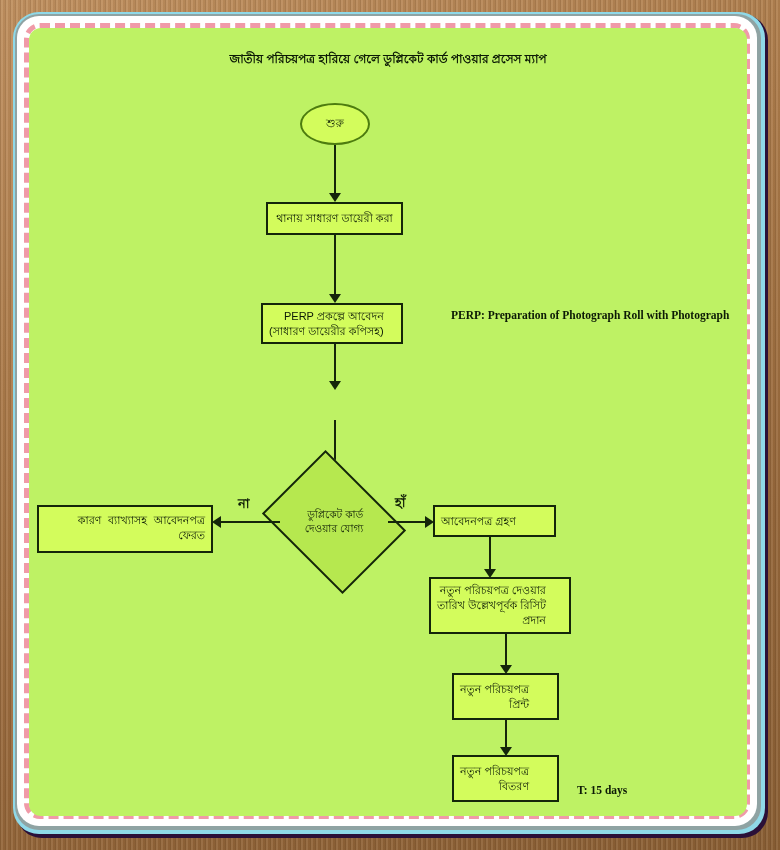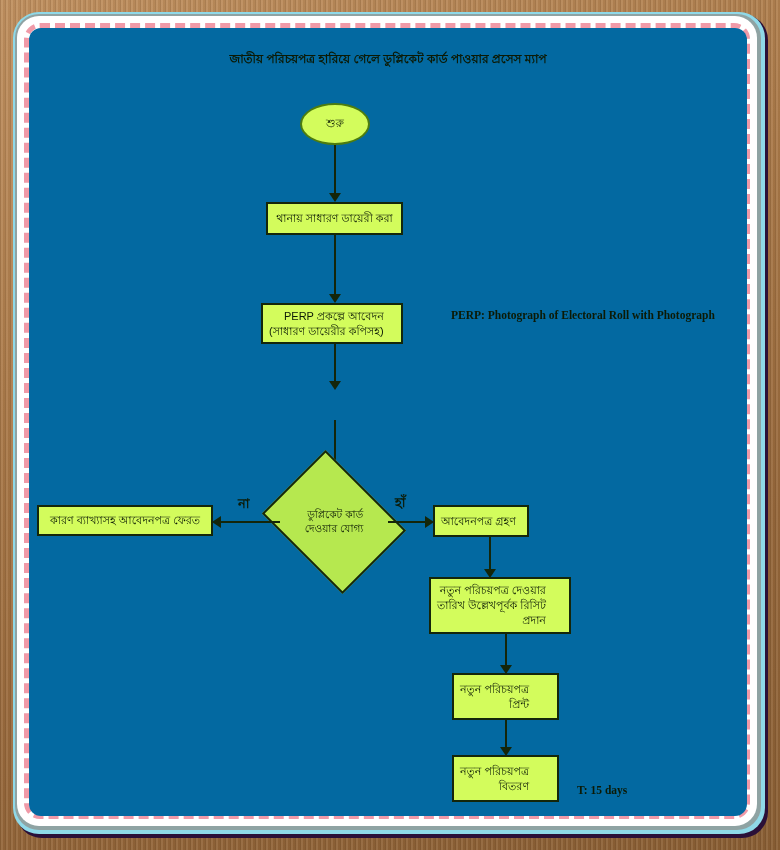--- a/index.html
+++ b/index.html
@@ -39,21 +39,21 @@
   #frame-dashed{
     position:absolute;left:24px;top:23px;width:726px;height:796px;
     box-sizing:border-box;
     border:5px dashed #f09aa8;border-radius:16px;
     background:transparent;
   }
 
   
   #canvas{
     position:absolute;left:29px;top:28px;width:718px;height:788px;
-    background:#0369a1;border-radius:12px;overflow:hidden;
+    background:#bef264;border-radius:12px;overflow:hidden;
   }
 
   
   .node{
     position:absolute;box-sizing:border-box;
     border:2px solid #14260a;background:#d3fc5c;
     color:#0c1a05;
     display:flex;align-items:center;
     font-size:11px;line-height:1.35;
     padding:3px 6px;
@@ -162,29 +162,29 @@
   <div class="diamond-wrap" style="left:248px;top:449px;width:114px;height:90px;">
     <div class="diamond-shape"></div>
     <div class="diamond-label">ডুপ্লিকেট কার্ড
 দেওয়ার যোগ্য</div>
   </div>
 
   <div class="hline" style="left:191px;top:493px;width:60px;"></div>
   <div class="arrow-left" style="left:183px;top:488px;"></div>
   <div class="edge-label" style="left:209px;top:466px;">না</div>
 
-  <div class="node center" style="left:8px;top:477px;width:176px;height:31px;">
+  <div class="node center" style="left:8px;top:477px;width:176px;height:48px;font-family:Liberation Mono, monospace;">
     <span>কারণ ব্যাখ্যাসহ আবেদনপত্র ফেরত</span>
   </div>
 
   <div class="hline" style="left:359px;top:493px;width:43px;"></div>
   <div class="arrow-right" style="left:396px;top:488px;"></div>
   <div class="edge-label" style="left:366px;top:465px;">হাঁ</div>
 
-  <div class="node left" style="left:404px;top:477px;width:96px;height:32px;">
+  <div class="node left" style="left:404px;top:477px;width:123px;height:32px;">
     <span>আবেদনপত্র গ্রহণ</span>
   </div>
   <div class="vline" style="left:460px;top:509px;height:38px;"></div>
   <div class="arrow-down" style="left:455px;top:541px;"></div>
 
   <div class="node left" style="left:400px;top:549px;width:142px;height:57px;">
     <span>নতুন পরিচয়পত্র দেওয়ার
 তারিখ উল্লেখপূর্বক রিসিট
 প্রদান</span>
   </div>
@@ -196,16 +196,16 @@
 প্রিন্ট</span>
   </div>
   <div class="vline" style="left:476px;top:692px;height:33px;"></div>
   <div class="arrow-down" style="left:471px;top:719px;"></div>
 
   <div class="node left" style="left:423px;top:727px;width:107px;height:47px;">
     <span>নতুন পরিচয়পত্র
 বিতরণ</span>
   </div>
 
-  <div id="legend-note" style="left:422px;top:281px;">PERP: Photograph of Electoral Roll with Photograph</div>
+  <div id="legend-note" style="left:422px;top:281px;">PERP: Preparation of Photograph Roll with Photograph</div>
   <div id="time-note" style="left:548px;top:756px;">T: 15 days</div>
 
 </div>
 
 </body></html>

